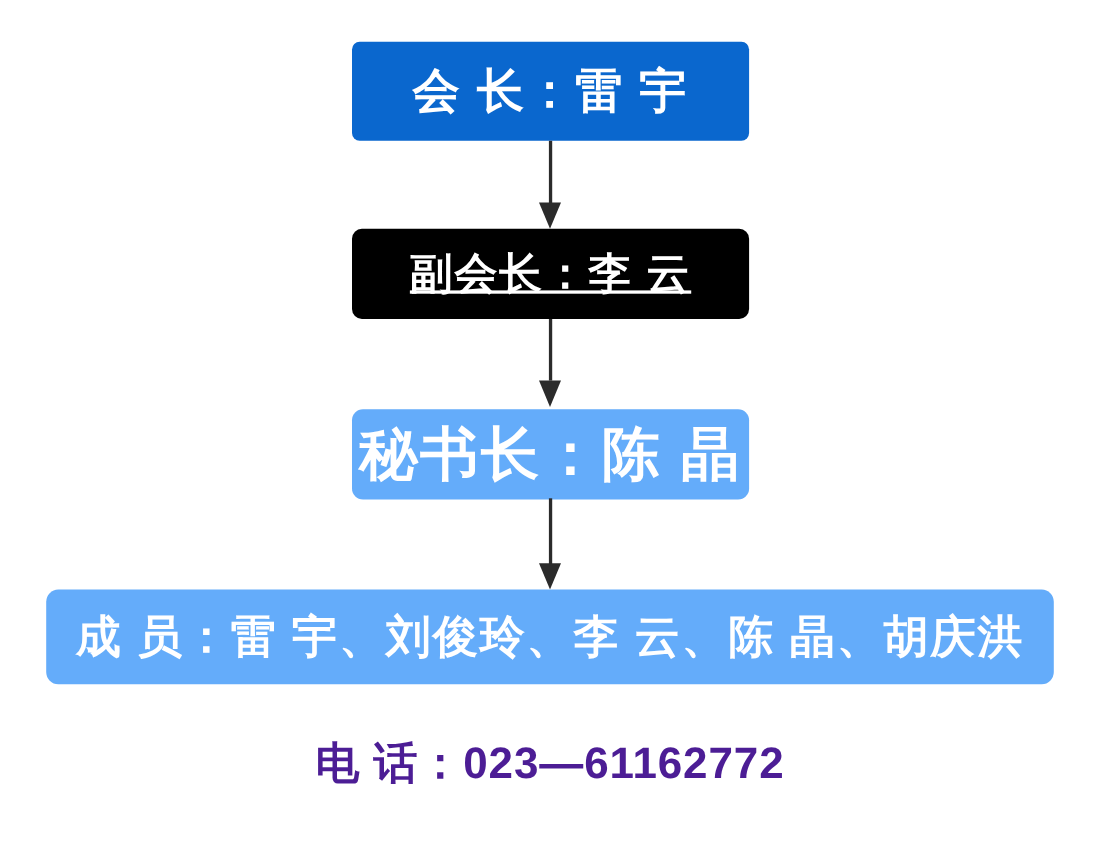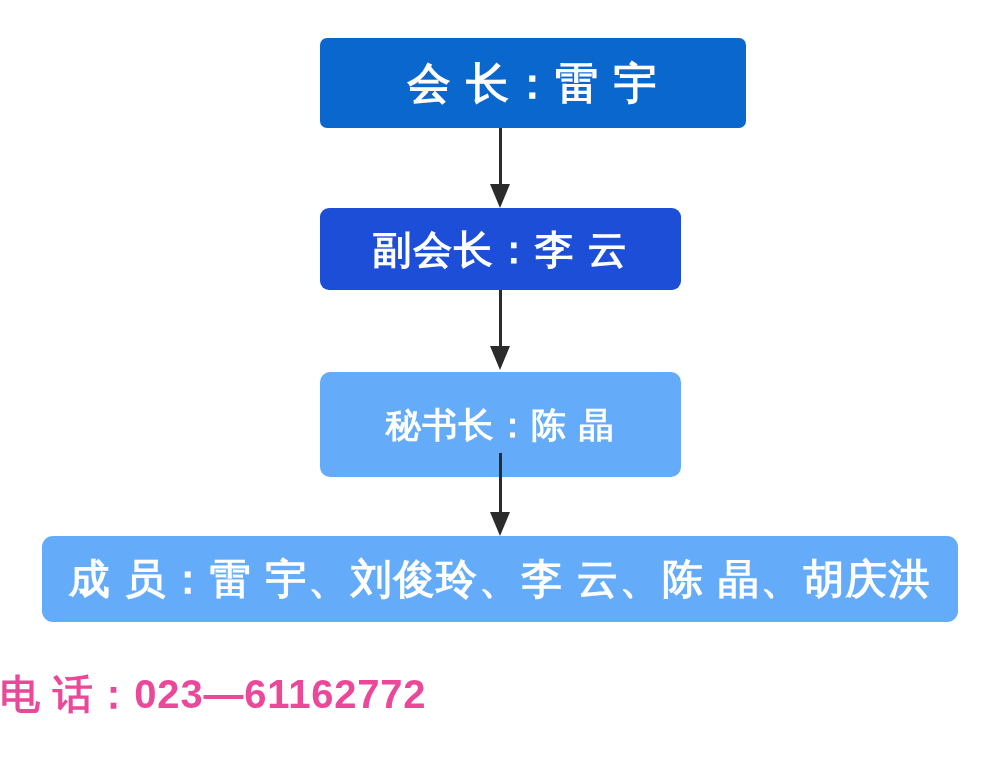--- a/index.html
+++ b/index.html
@@ -34,40 +34,40 @@
     letter-spacing: 0.04em;
     white-space: nowrap;
     line-height: 1;
     text-align: center;
   }
 
   
   .node-president {
     left: 320px;
     top: 38px;
-    width: 426px;
+    width: 361px;
     height: 90px;
     border-radius: 7px;
     font-size: 43px;
   }
   .node-vice-president {
     left: 320px;
     top: 208px;
     width: 361px;
     height: 82px;
     border-radius: 9px;
     font-size: 39px;
   }
   .node-secretary-general {
     left: 320px;
     top: 372px;
     width: 361px;
-    height: 105px;
+    height: 82px;
     border-radius: 10px;
-    font-size: 35px;
+    font-size: 53px;
   }
   .node-members {
     left: 42px;
     top: 536px;
     width: 916px;
     height: 86px;
     border-radius: 11px;
     font-size: 41px;
     text-align: center;
   }
@@ -95,41 +95,42 @@
   .arrowhead-1 { top: 184px; }
   .arrowhead-2 { top: 346px; }
   .arrowhead-3 { top: 512px; }
 
   
   .caption {
     position: absolute;
     left: 0;
     top: 670px;
     width: 1000px;
-    color: #ec4899;
+    text-align: center;
+    color: #4c1d95;
     font-weight: bold;
     font-size: 40px;
     letter-spacing: 0.02em;
     line-height: 1.2;
     white-space: nowrap;
   }
 </style>
 </head>
 <body>
 
 <div id="org-chart">
 
   <div class="node node-president" style="background:#0a67ce;">
     <span>会  长：雷  宇</span>
   </div>
 
   <div class="connector connector-1"></div>
   <div class="arrowhead arrowhead-1"></div>
 
-  <div class="node node-vice-president" style="background:#1d4ed8;">
+  <div class="node node-vice-president" style="background:#000000;text-decoration:underline;">
     <span>副会长：李  云</span>
   </div>
 
   <div class="connector connector-2"></div>
   <div class="arrowhead arrowhead-2"></div>
 
   <div class="node node-secretary-general" style="background:#64acfa;">
     <span>秘书长：陈  晶</span>
   </div>
 

